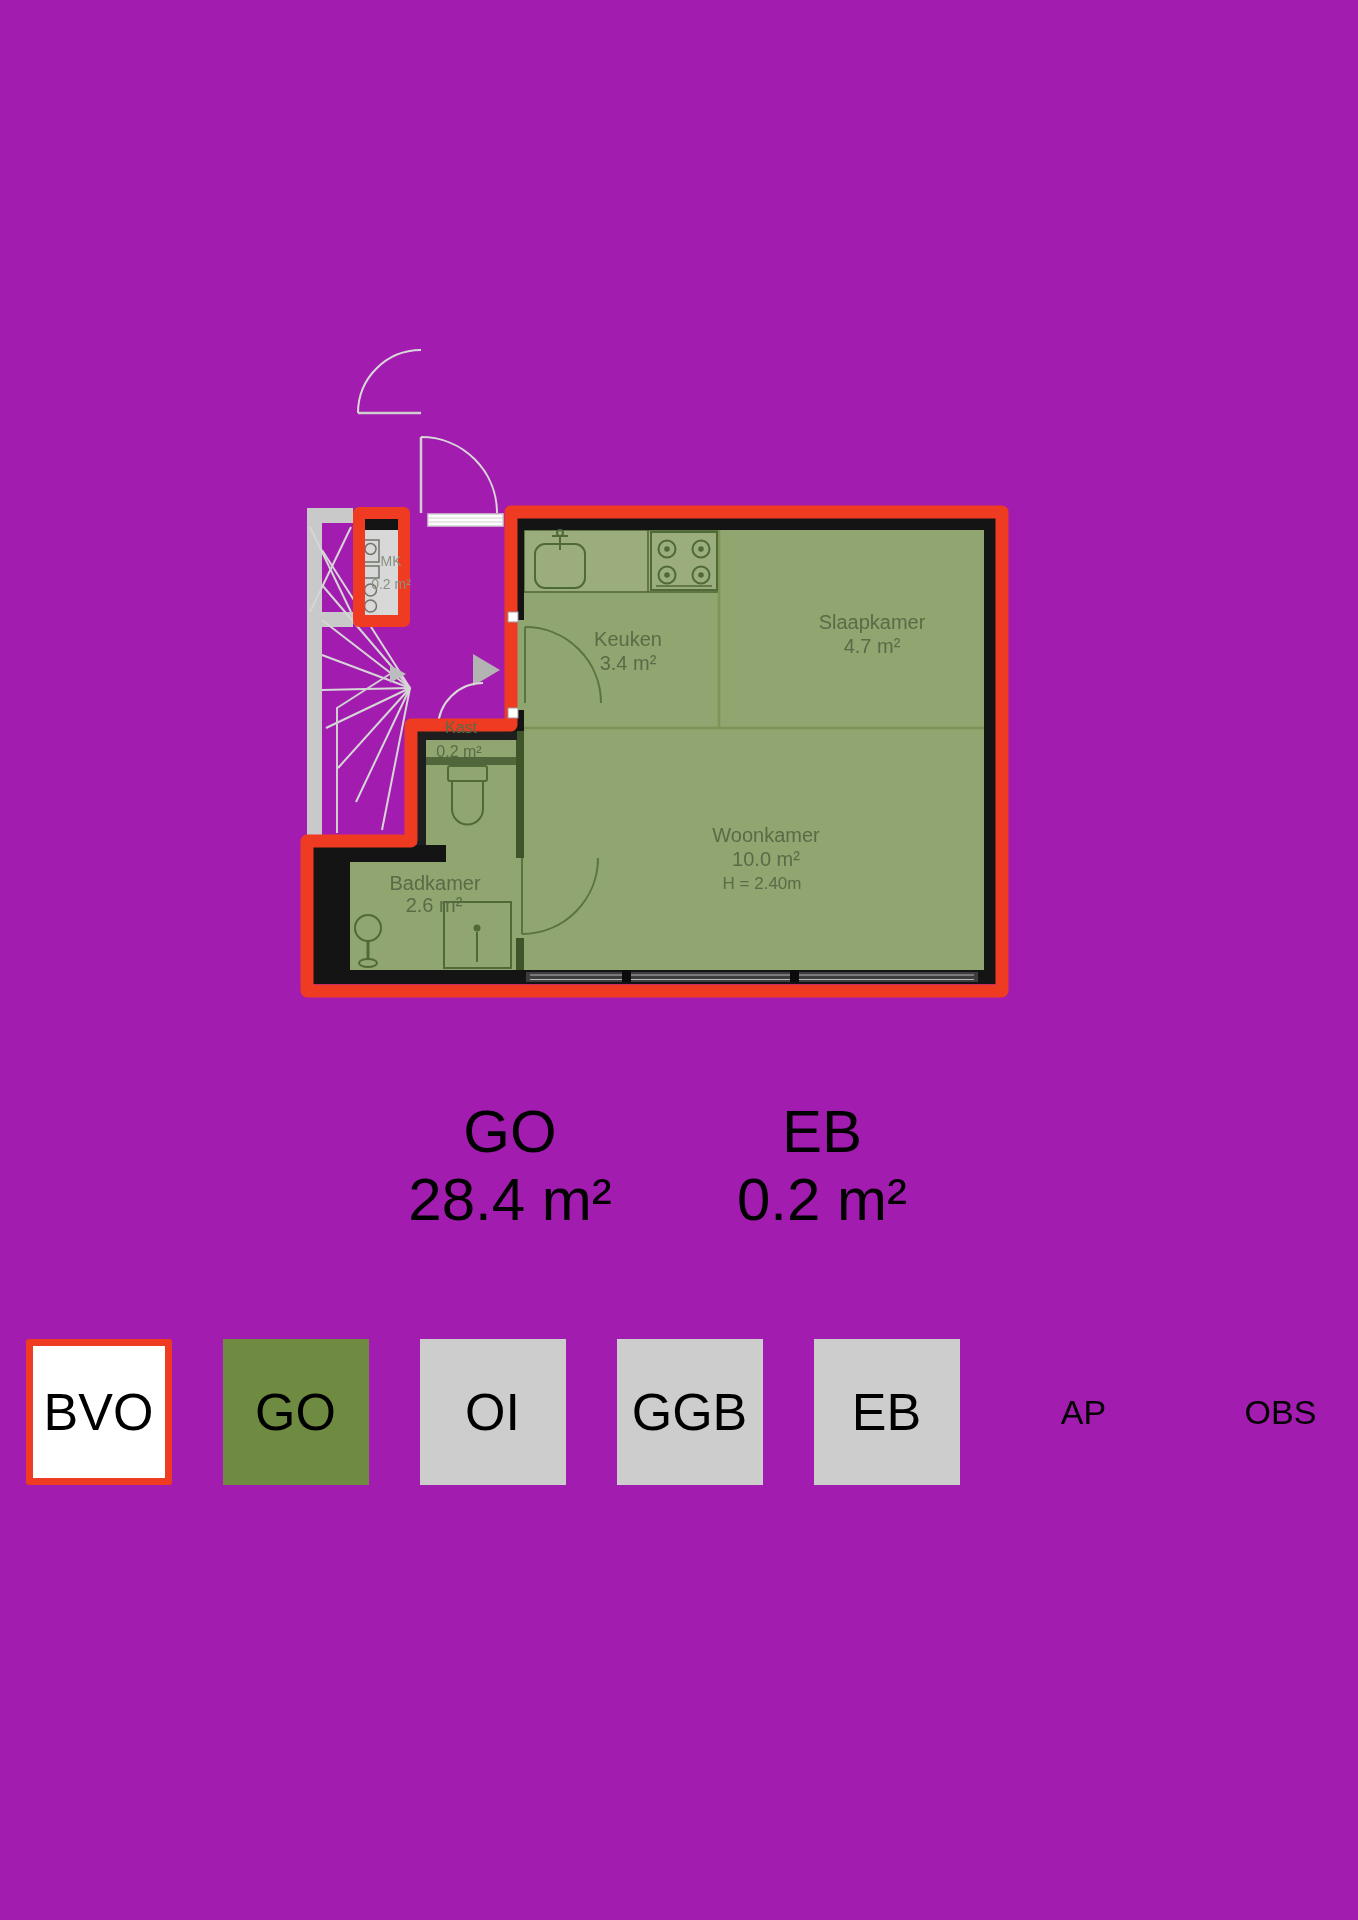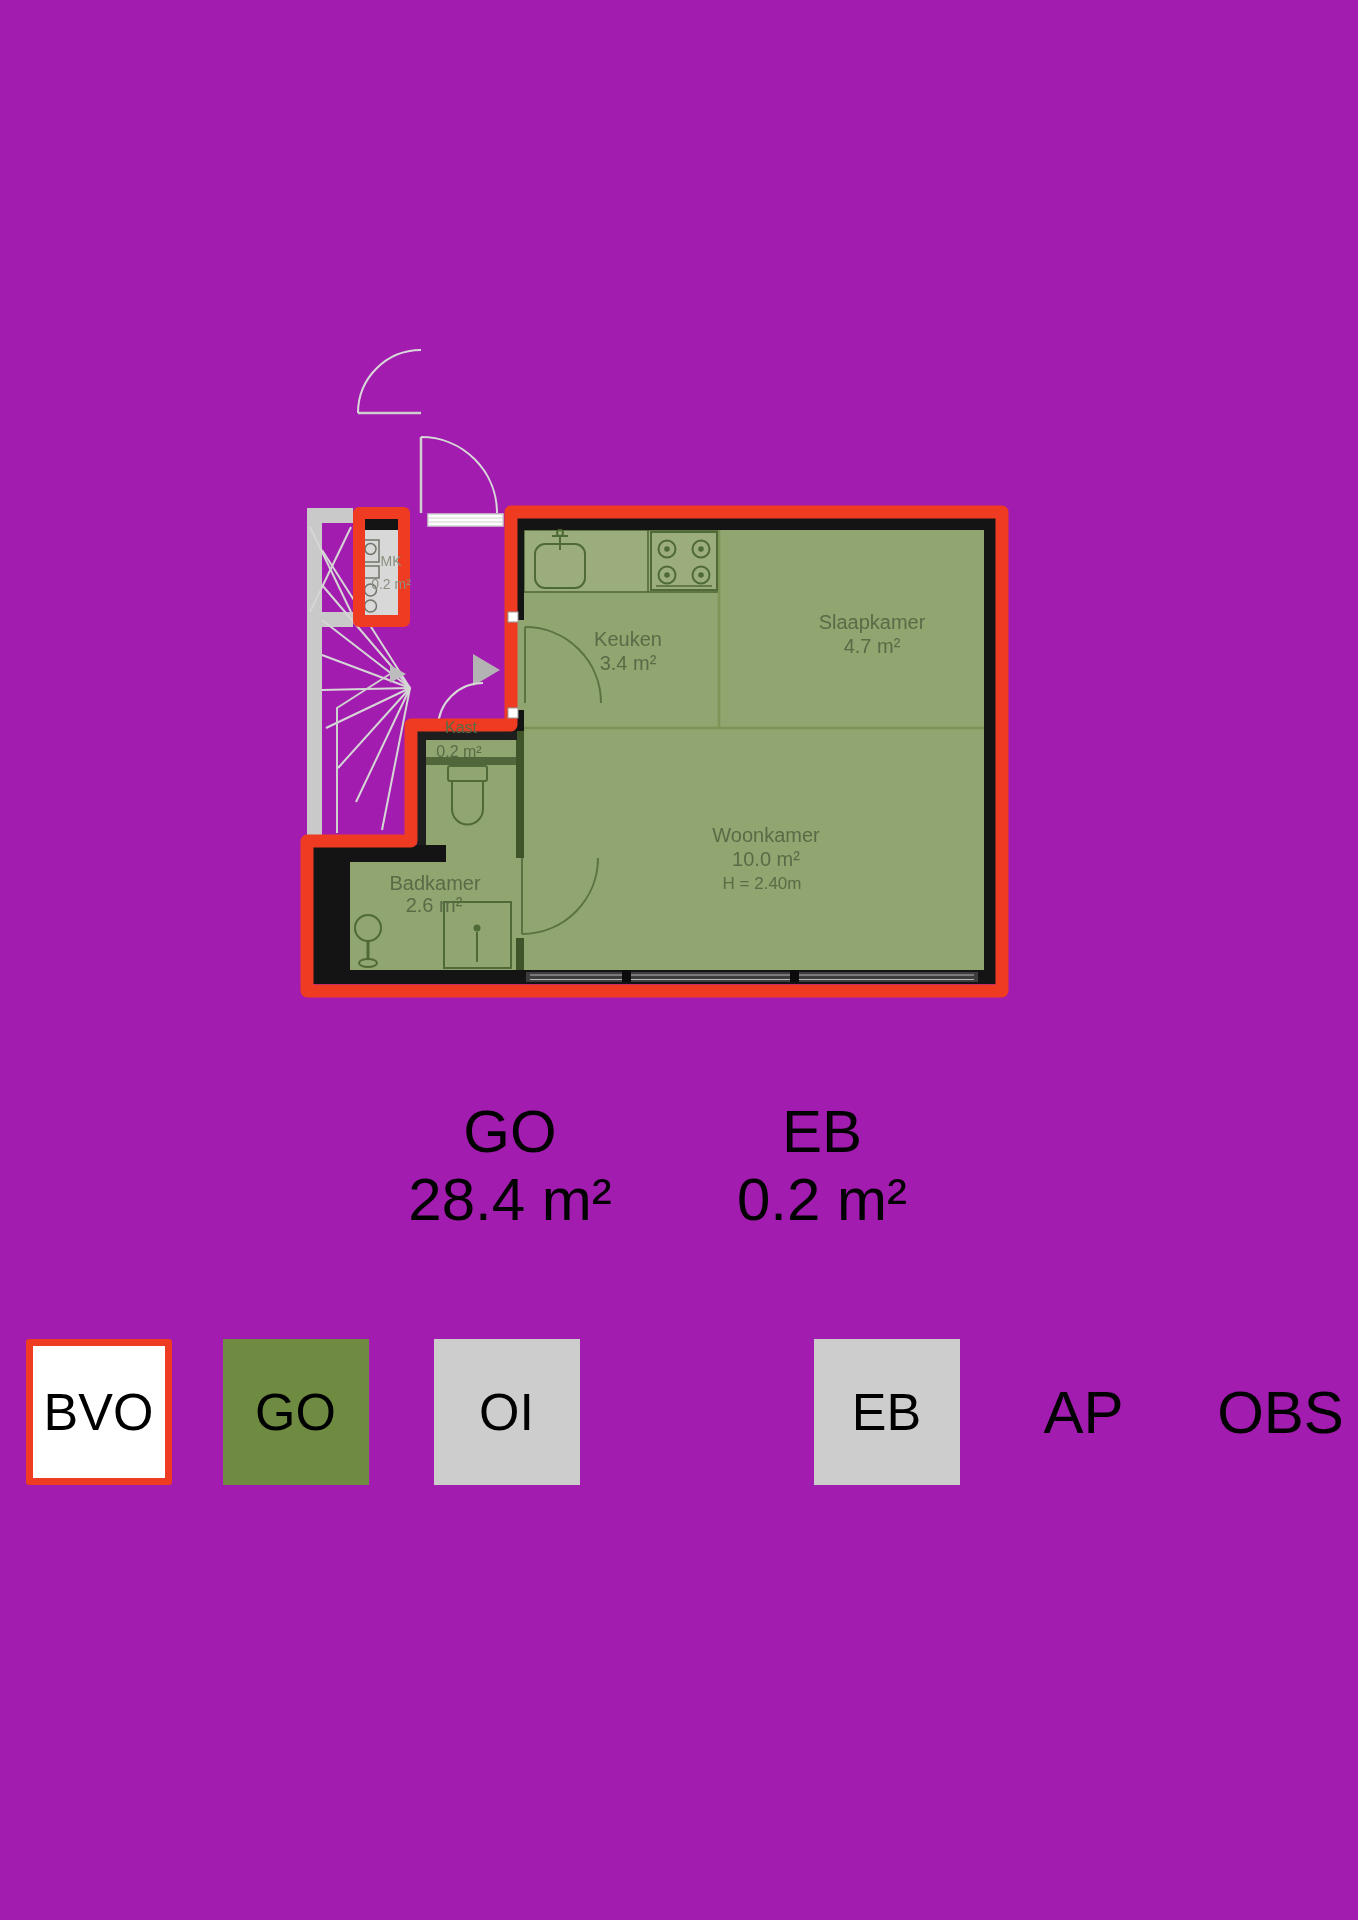--- a/index.html
+++ b/index.html
@@ -11,21 +11,21 @@
   #summary-go{left:360px;top:1098px;}
   #summary-eb{left:672px;top:1098px;}
   #legend{position:absolute;left:0;top:1339px;width:1358px;height:146px;}
   .legend-cell{position:absolute;top:0;width:197px;height:146px;
                display:flex;align-items:center;justify-content:center;}
   .legend-box{width:146px;height:146px;display:flex;align-items:center;justify-content:center;
               box-sizing:border-box;font-size:52px;color:#000;}
   .legend-box.swatch-bvo{background:#ffffff;border:7px solid #ee3b22;border-radius:3px;}
   .legend-box.swatch-green{background:#6f8b41;}
   .legend-box.swatch-gray{background:#cdcdcd;}
-  .legend-plain{font-size:60px;color:#000;}
+  .legend-plain{font-size:34px;color:#000;}
   text{font-family:"Liberation Sans","DejaVu Sans",sans-serif;}
   .room-label{fill:#5a6b47;}
   .mk-label{fill:#8a9181;}
 </style>
 </head>
 <body>
 
 <div id="page">
 
   <svg id="plan-svg" width="1358" height="1920" viewBox="0 0 1358 1920">
@@ -201,23 +201,28 @@
     <div class="legend-cell" style="left:0px">
       <div class="legend-box swatch-bvo">
         <span>BVO</span>
       </div>
     </div>
     <div class="legend-cell" style="left:197px">
       <div class="legend-box swatch-green">
         <span>GO</span>
       </div>
     </div>
-    <div class="legend-cell" style="left:408px">
+    <div class="legend-cell" style="left:394px">
       <div class="legend-box swatch-gray">
         <span>OI</span>
+      </div>
+    </div>
+    <div class="legend-cell" style="left:591px">
+      <div class="legend-box swatch-gray">
+        <span>GGB</span>
       </div>
     </div>
     <div class="legend-cell" style="left:788px">
       <div class="legend-box swatch-gray">
         <span>EB</span>
       </div>
     </div>
     <div class="legend-cell" style="left:985px">
       <span class="legend-plain">AP</span>
     </div>

